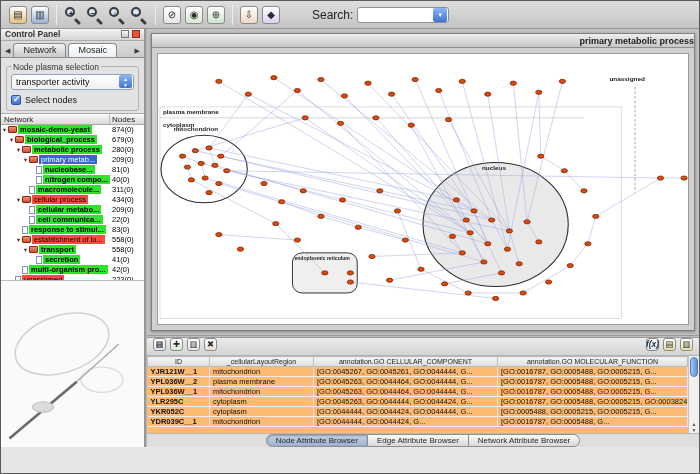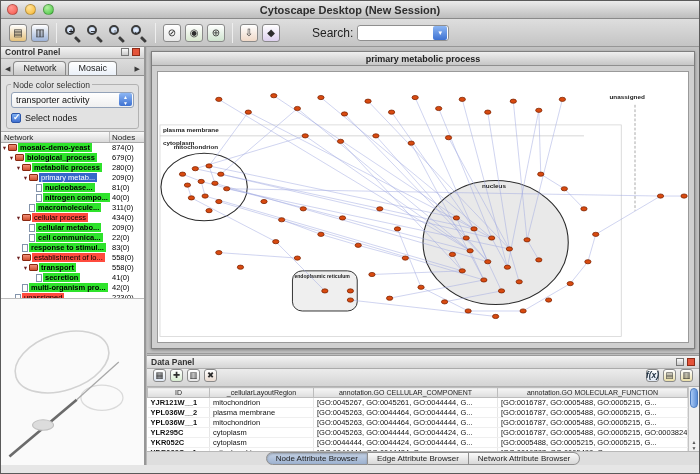--- a/index.html
+++ b/index.html
@@ -82,32 +82,32 @@
   .bg-red{background:#ff4b3e;}
   .bg-sel{background:#3667c9;color:#fff;}
   .t-val{flex:none;width:34px;padding-left:2px;white-space:nowrap;overflow:hidden;}
   .birdseye{flex:1;background:#fafafa;border-top:1px solid #bdbdbd;}
   
   .rightcol{flex:1;display:flex;flex-direction:column;min-width:0;}
   .desktop{height:306px;background:#c2c2c2;padding:4px;}
   .netframe{height:100%;border:1px solid #7f7f7f;background:#d0d0d0;display:flex;flex-direction:column;
             box-shadow:0 1px 3px rgba(0,0,0,.35);}
   .nettitle{height:14px;background:linear-gradient(#efefef,#c6c6c6);border-bottom:1px solid #8f8f8f;
-            font-size:9px;font-weight:bold;color:#222;text-align:center;line-height:14px;}
+            font-size:9px;font-weight:bold;color:#222;text-align:right;line-height:14px;}
   .netcanvas{flex:1;margin:5px;background:#fff;border:1px solid #9a9a9a;overflow:hidden;}
   .netcanvas svg{width:100%;height:100%;display:block;}
   .hsplit{height:3px;background:#bdbdbd;border-top:1px solid #9a9a9a;border-bottom:1px solid #9a9a9a;}
   
   .dpanel{flex:1;background:#e2e2e2;display:flex;flex-direction:column;min-height:0;}
   .dp-toolbar{height:18px;background:linear-gradient(#ececec,#d4d4d4);border-bottom:1px solid #b0b0b0;
               display:flex;align-items:center;padding:0 4px;}
   .dp-toolbar .spacer{flex:1;}
   .chip2{position:relative;width:15px;height:15px;display:inline-block;margin:0 1px;}
   .chip2 .cgly{line-height:15px;font-size:8.5px;}
-  .dp-tablewrap{flex:1;display:flex;background:#ffffff;min-height:0;}
+  .dp-tablewrap{flex:1;display:flex;background:#fdba74;min-height:0;}
   table.dptable{border-collapse:collapse;table-layout:fixed;flex:1;align-self:flex-start;width:calc(100% - 11px);}
   table.dptable th{height:10px;background:linear-gradient(#f6f6f6,#dcdcdc);border:1px solid #bcbcbc;
                    font-size:7px;font-weight:normal;color:#222;white-space:nowrap;overflow:hidden;padding:0 2px;}
   table.dptable td{height:9px;font-size:7.5px;color:#111;border-right:1px solid #e6e6e6;border-bottom:1px solid #efefef;
                    white-space:nowrap;overflow:hidden;padding:0 3px;}
   td.cid{font-weight:bold;}
   .vscroll{width:11px;background:#f0f0f0;border-left:1px solid #c4c4c4;position:relative;}
   .vthumb{position:absolute;left:1px;top:1px;width:8px;height:20px;border-radius:4px;
           background:linear-gradient(90deg,#a8c8f4,#5e90d8);border:1px solid #4d7cc0;}
   .varrows{position:absolute;bottom:0;left:0;width:100%;font-size:5px;text-align:center;color:#555;line-height:6px;}
@@ -121,26 +121,20 @@
   
   .statusbar{height:10px;background:#e2e2e2;border-top:1px solid #a8a8a8;display:flex;align-items:center;
              font-size:7.5px;color:#222;padding-left:6px;}
   .statusbar span{margin-right:14px;white-space:nowrap;}
 </style>
 </head>
 <body>
 
 <div class="window">
 
-  <div class="titlebar">
-    <span class="tl red"></span>
-    <span class="tl yel"></span>
-    <span class="tl grn"></span>
-    <div class="wtitle">Cytoscape Desktop (New Session)</div>
-  </div>
 
   <div class="toolbar">
     <div id="tb-groups">
         <span class="tbicon">
           <span class="chipbg" style="background: linear-gradient(rgb(255, 255, 255), rgb(230, 194, 124));"></span>
           <i class="cgly">▤</i>
         </span>
         <span class="tbicon">
           <span class="chipbg" style="background: linear-gradient(rgb(255, 255, 255), rgb(157, 179, 216));"></span>
           <i class="cgly">▥</i>
@@ -208,21 +202,21 @@
       </div>
       <div class="cp-tabs">
         <span class="tabscroll">◀</span>
         <span id="cp-tabs-holder" style="display:flex;align-items:flex-end;flex:1;">
             <span class="tab">Network</span>
             <span class="tab active">Mosaic</span>
           </span>
         <span class="tabscroll">▶</span>
       </div>
       <fieldset class="cgroup">
-        <legend>Node color selection</legend>
+        <legend>Node plasma selection</legend>
         <div class="combo">
           <span class="cbtxt">transporter activity</span>
           <span class="combo-btn">▲<br>▼</span>
         </div>
         <div class="cbrow">
           <span class="cb"></span>
           <span>Select nodes</span>
         </div>
       </fieldset>
       <div class="tree-header">
@@ -526,26 +520,20 @@
                 <ellipse cx="62" cy="198" rx="3.2" ry="2.3" fill="#d84a10" stroke="#7c2200" stroke-width="0.8"></ellipse>
                 <ellipse cx="84" cy="214" rx="3.2" ry="2.3" fill="#d84a10" stroke="#7c2200" stroke-width="0.8"></ellipse>
               </svg>
           </div>
         </div>
       </div>
 
       <div class="hsplit"></div>
 
       <div class="dpanel">
-        <div class="ptitle">
-          <span>Data Panel</span>
-          <span class="sp"></span>
-          <span class="pticon float"></span>
-          <span class="pticon close"></span>
-        </div>
         <div class="dp-toolbar">
           <span id="dp-icons-left"><span class="chip2"><span class="chipbg" style="background: linear-gradient(rgb(255, 255, 255), rgb(223, 231, 242));"></span><i class="cgly">▦</i></span><span class="chip2"><span class="chipbg" style="background: linear-gradient(rgb(255, 255, 255), rgb(215, 236, 208));"></span><i class="cgly">✚</i></span><span class="chip2"><span class="chipbg" style="background: linear-gradient(rgb(255, 255, 255), rgb(232, 232, 232));"></span><i class="cgly">▥</i></span><span class="chip2"><span class="chipbg" style="background: linear-gradient(rgb(255, 255, 255), rgb(234, 220, 210));"></span><i class="cgly">✖</i></span></span>
           <span class="spacer"></span>
           <span id="dp-icons-right"><span class="chip2"><span class="chipbg" style="background: linear-gradient(rgb(255, 255, 255), rgb(223, 231, 242));"></span><i class="cgly fx">f(x)</i></span><span class="chip2"><span class="chipbg" style="background: linear-gradient(rgb(255, 255, 255), rgb(234, 223, 168));"></span><i class="cgly">▤</i></span><span class="chip2"><span class="chipbg" style="background: linear-gradient(rgb(255, 255, 255), rgb(234, 223, 168));"></span><i class="cgly">▥</i></span></span>
         </div>
         <div class="dp-tablewrap">
           <table class="dptable" id="dp-table">
               <colgroup>
                 <col style="width: 62px;">
                 <col style="width: 104px;">

